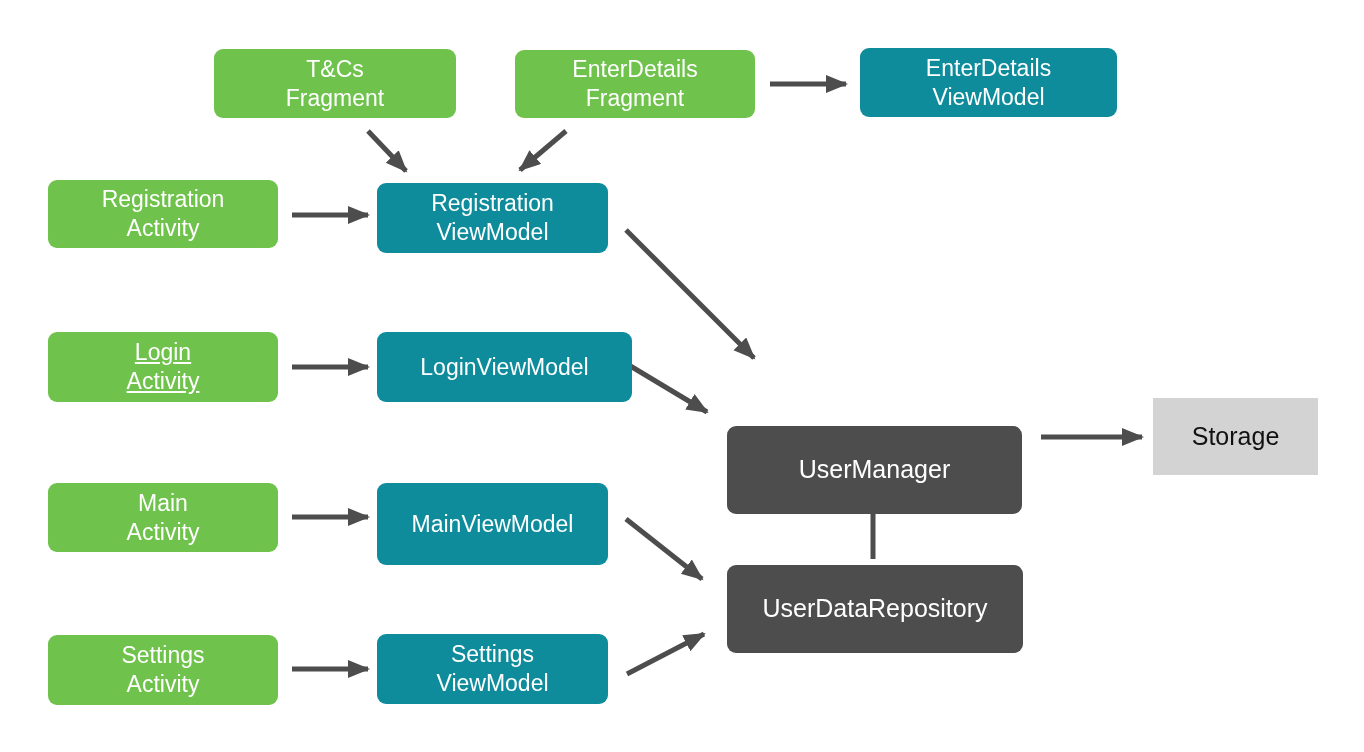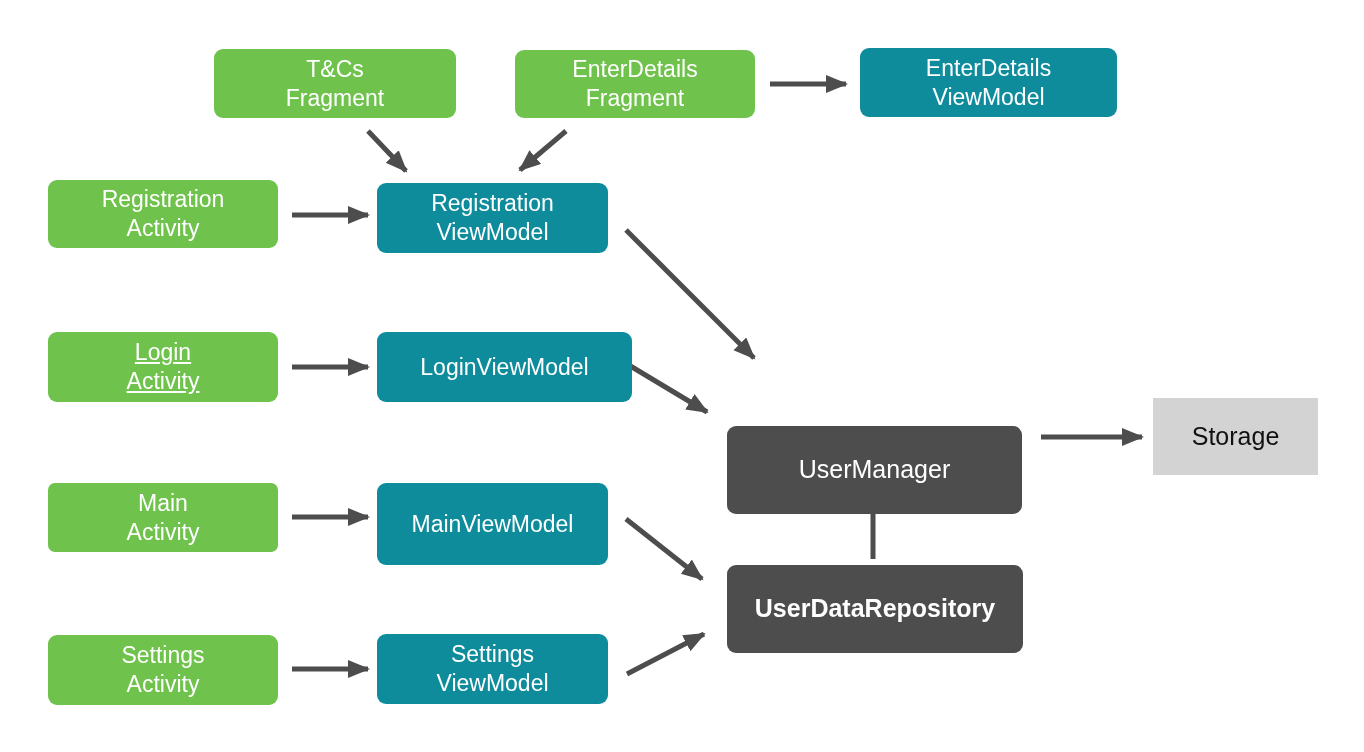--- a/index.html
+++ b/index.html
@@ -49,26 +49,26 @@
     font-size: 25px;
   }
   
   #n-tcs-fragment        { left: 214px; top: 49px;  width: 242px; height: 69px; }
   #n-enterdetails-frag   { left: 515px; top: 50px;  width: 240px; height: 68px; }
   #n-enterdetails-vm     { left: 860px; top: 48px;  width: 257px; height: 69px; }
   #n-registration-act    { left: 48px;  top: 180px; width: 230px; height: 68px; }
   #n-registration-vm     { left: 377px; top: 183px; width: 231px; height: 70px; }
   #n-login-act           { left: 48px;  top: 332px; width: 230px; height: 70px; text-decoration: underline; }
   #n-login-vm            { left: 377px; top: 332px; width: 255px; height: 70px; }
-  #n-main-act            { left: 48px;  top: 483px; width: 230px; height: 69px; border-radius: 7px; }
+  #n-main-act            { left: 48px;  top: 483px; width: 230px; height: 69px; }
   #n-main-vm             { left: 377px; top: 483px; width: 231px; height: 82px; }
   #n-settings-act        { left: 48px;  top: 635px; width: 230px; height: 70px; }
   #n-settings-vm         { left: 377px; top: 634px; width: 231px; height: 70px; }
   #n-user-manager        { left: 727px; top: 393px; width: 295px; height: 88px; margin-top: 33px; }
-  #n-user-data-repo      { left: 727px; top: 565px; width: 296px; height: 88px; font-weight: bold; }
+  #n-user-data-repo      { left: 727px; top: 565px; width: 296px; height: 88px; }
   #n-storage             { left: 1153px; top: 398px; width: 165px; height: 77px; }
 </style>
 </head>
 <body>
 
 <div class="canvas">
 
   <svg class="arrow-layer" width="1364" height="752" viewBox="0 0 1364 752" xmlns="http://www.w3.org/2000/svg">
     <defs>
       <marker id="ah" markerUnits="userSpaceOnUse" markerWidth="24" markerHeight="20" refX="20" refY="9" orient="auto">

